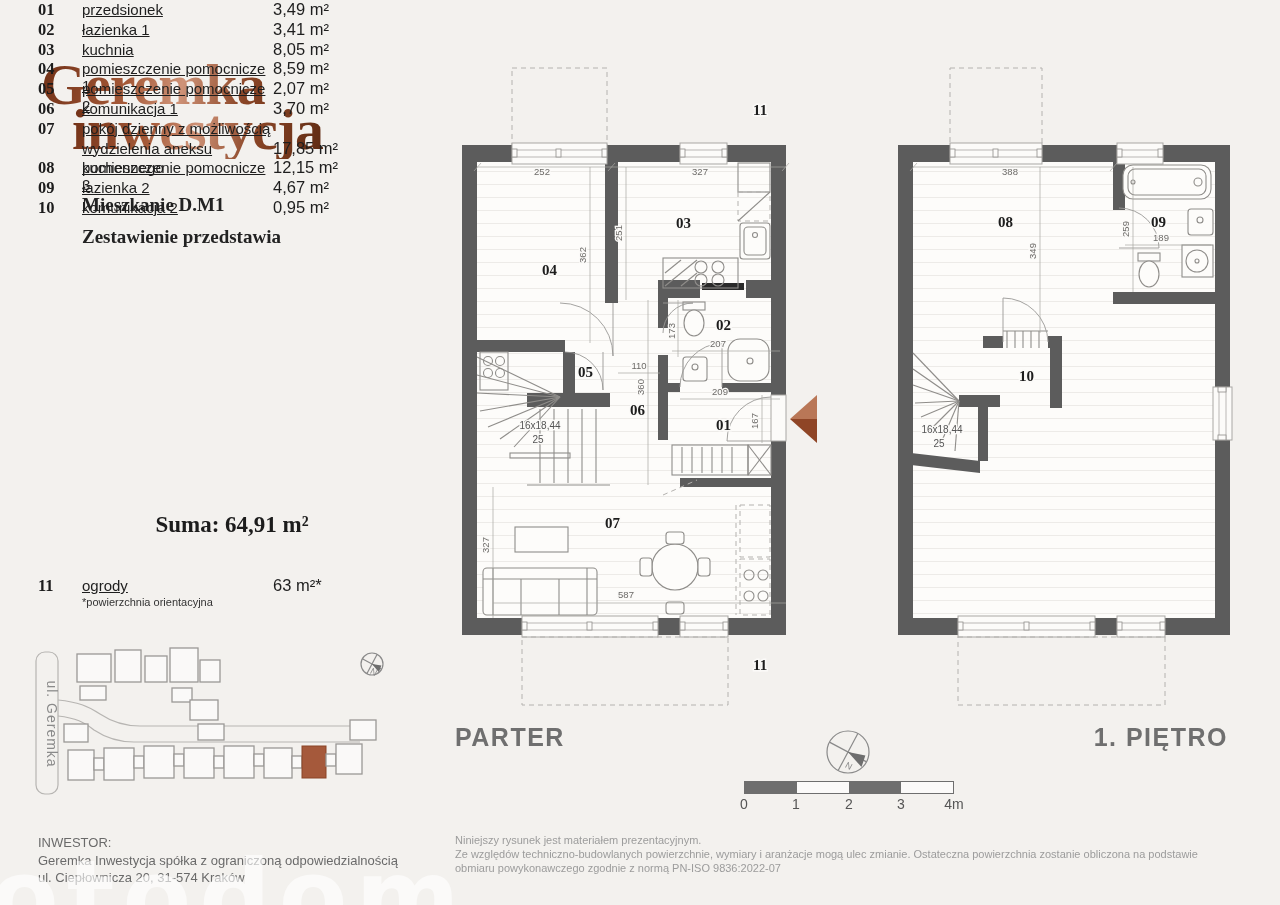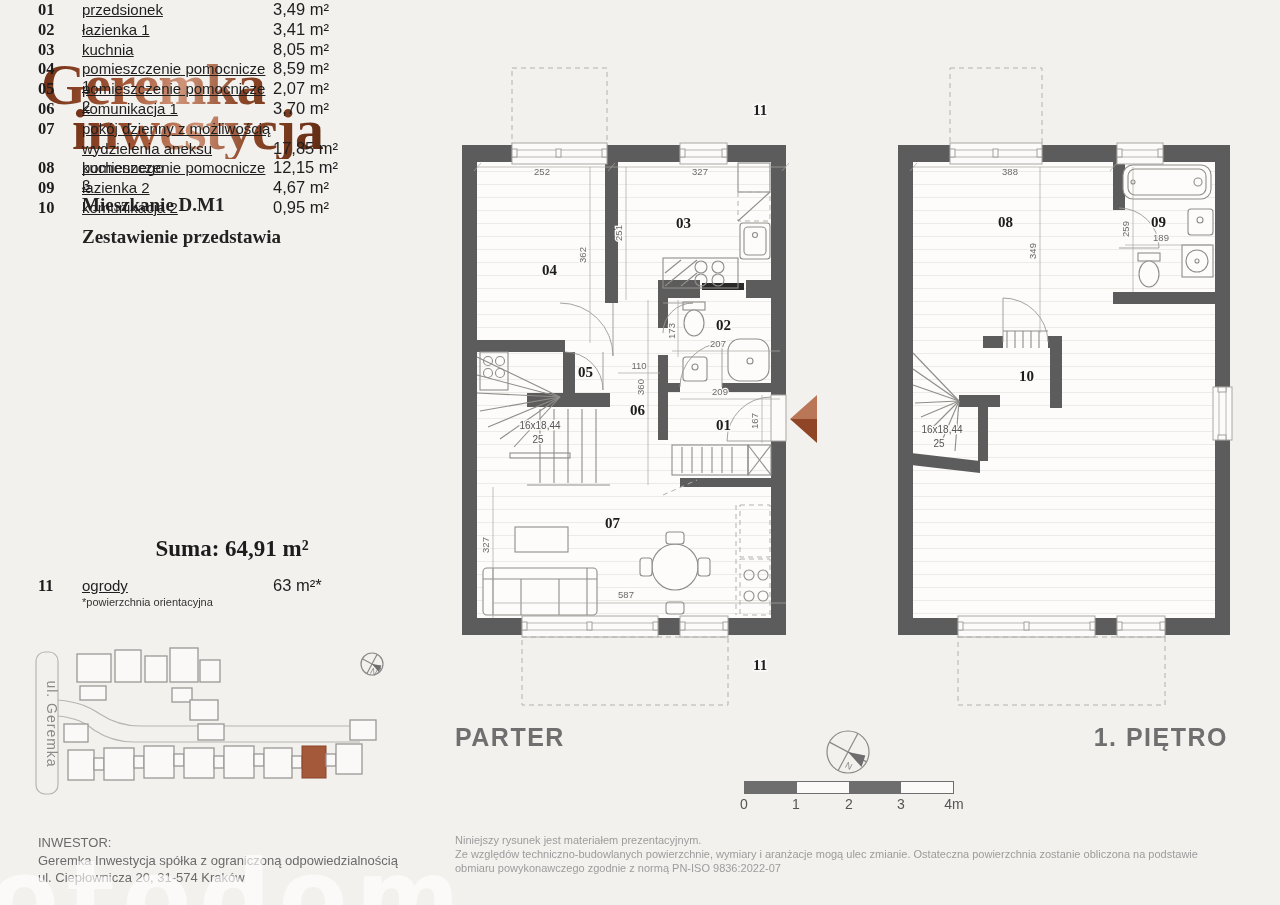--- a/index.html
+++ b/index.html
@@ -15,21 +15,21 @@
   .h1{font-family:"Liberation Serif",serif;font-weight:700;font-size:19px;color:#222;}
   
   .rlist{left:0;top:273;width:400px;}
   .rrow{display:flex;align-items:baseline;padding-left:38px;padding-right:35px;height:19.8px;}
   .rrow .no{width:44px;font-family:"Liberation Serif",serif;font-weight:700;font-size:16.5px;color:#1c1c1c;}
   .rrow .nm{flex:1;font-size:15px;color:#1e1e1e;text-decoration:underline;}
   .rrow .ar{width:92px;text-align:left;font-size:16.5px;color:#1e1e1e;white-space:nowrap;}
   .rrow2{height:39.6px;}
   .rrow2 .nm div{line-height:19.8px;}
   .rrow2 .ar{align-self:flex-end;line-height:19.8px;}
-  .suma{left:82px;top:512px;width:300px;text-align:center;font-family:"Liberation Serif",serif;font-weight:700;font-size:23px;color:#1c1c1c;margin-top:24px;}
+  .suma{left:82px;top:512px;width:300px;text-align:center;font-family:"Liberation Serif",serif;font-weight:700;font-size:23px;color:#1c1c1c;}
   .foot{left:82px;top:596px;font-size:11px;color:#333;}
 
   .inv{left:38px;top:834px;font-size:13px;color:#6a6a6a;line-height:17.5px;}
 
   .plabel{font-weight:700;font-size:25px;color:#6f6f6f;letter-spacing:1.5px;transform:scaleY(1.05);transform-origin:left top;}
   .plabel.right{text-align:right;transform-origin:right top;}
 
   .discl{left:455px;top:833px;font-size:11px;color:#9c9c9c;line-height:14.2px;white-space:nowrap;}
 
   .wm{left:-10px;top:838px;font-size:100px;font-weight:700;letter-spacing:8px;color:rgba(255,255,255,0.62);font-family:"DejaVu Sans",sans-serif;z-index:30;}

